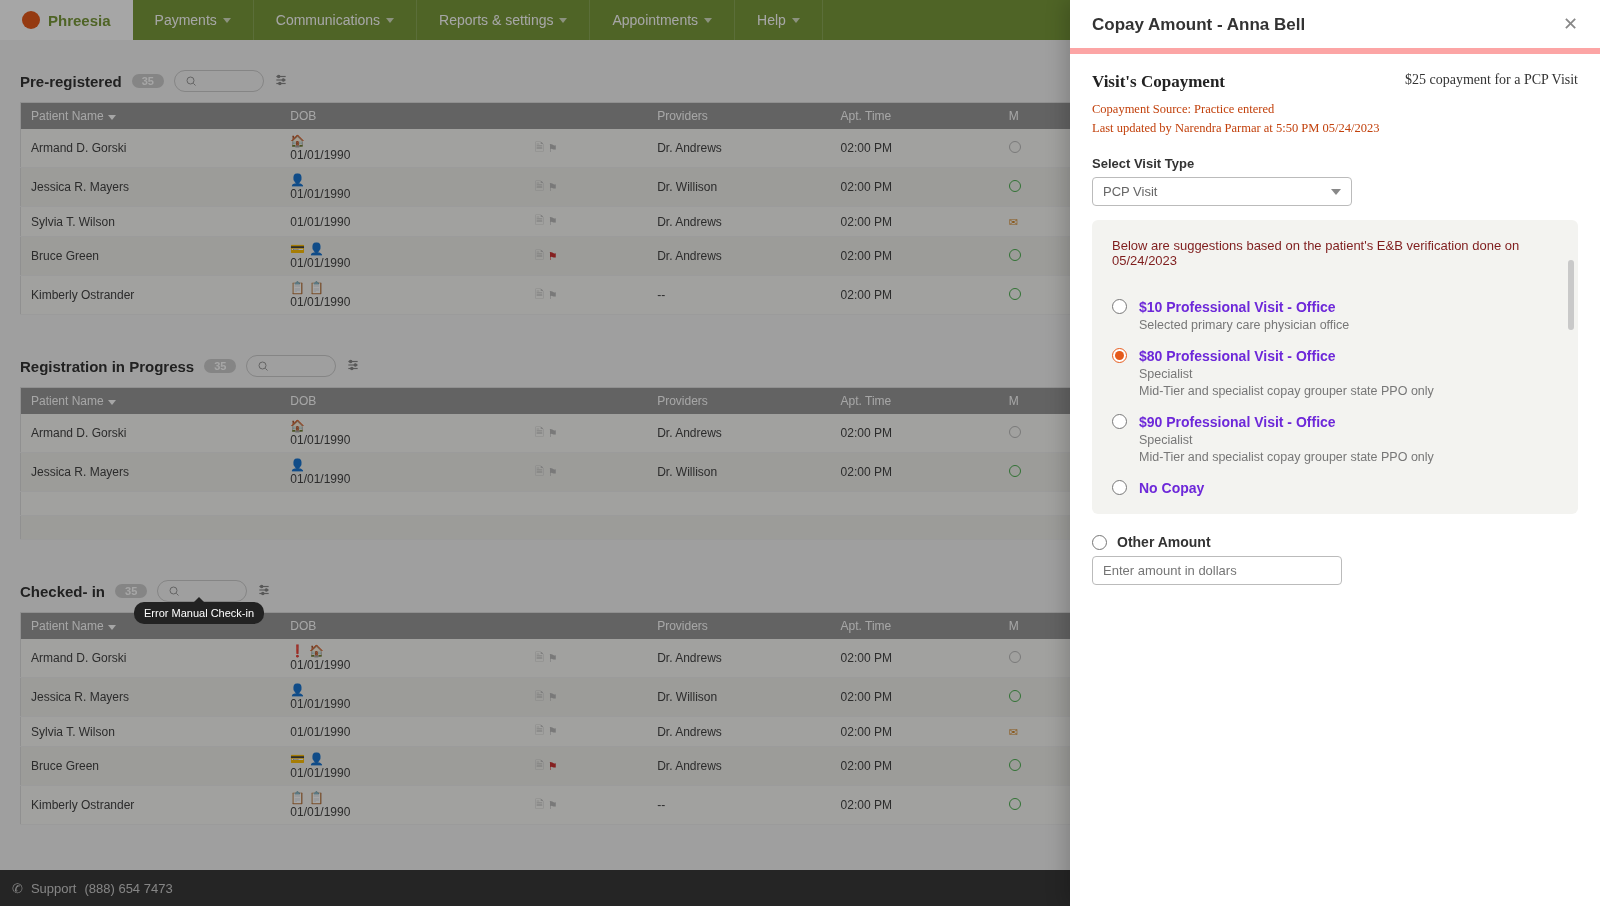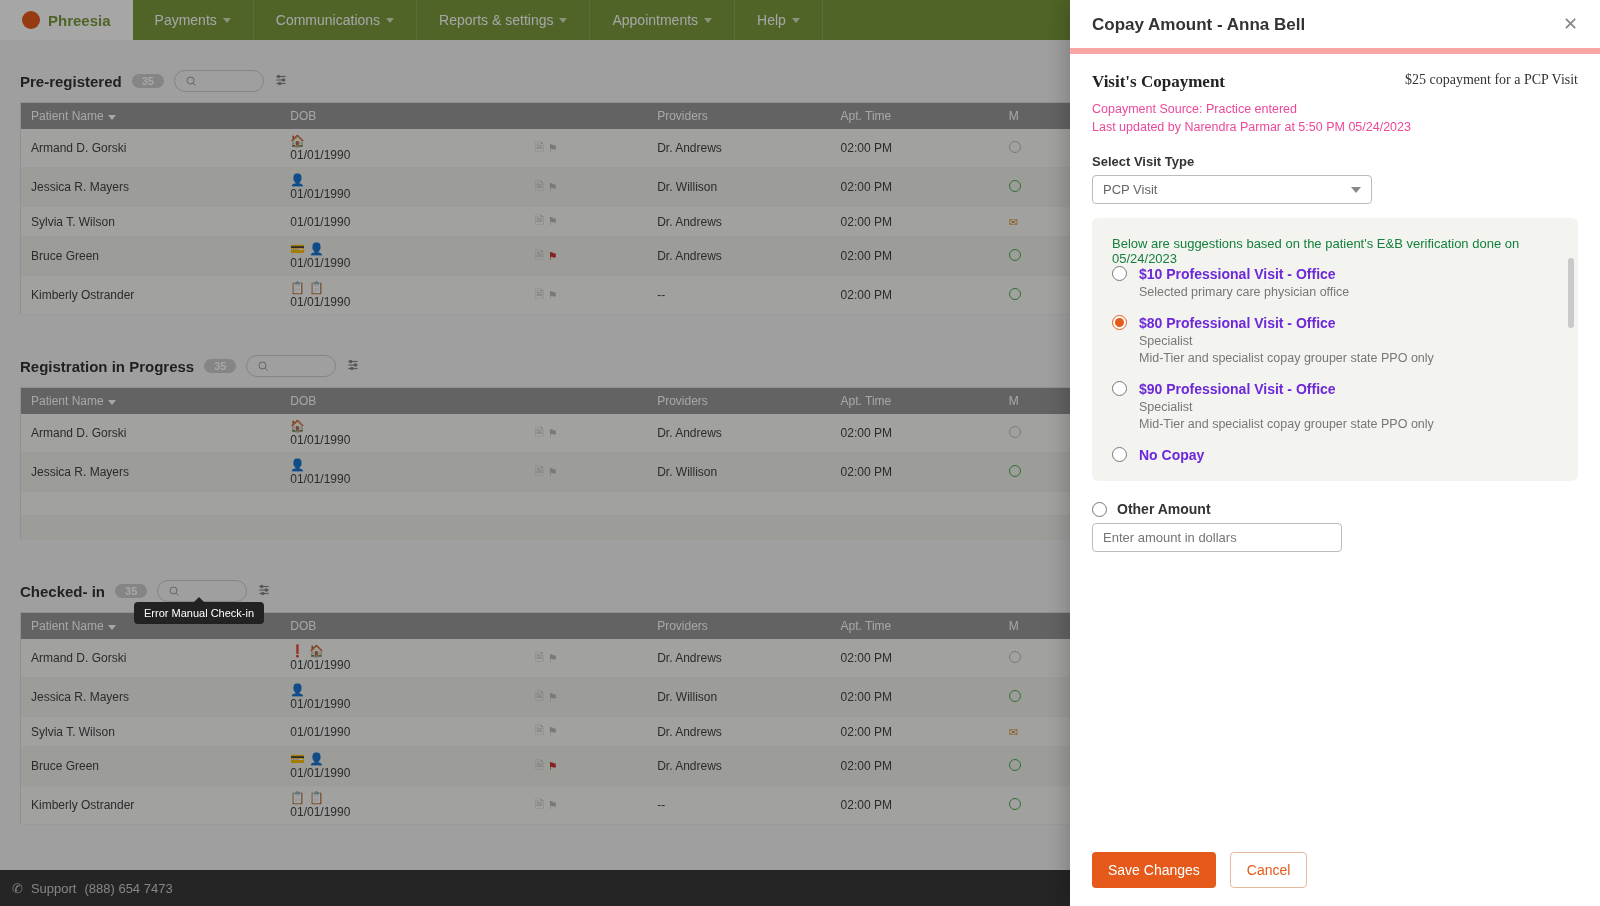--- a/index.html
+++ b/index.html
@@ -54,45 +54,45 @@
   .overlay { position:absolute; inset:0; background:rgba(0,0,0,0.35);}
   
   .side-panel { position:absolute; top:0; right:0; bottom:0; width:530px; background:#fff; display:flex; flex-direction:column; box-shadow:-4px 0 20px rgba(0,0,0,0.2);}
   .panel-head { padding:13px 22px; border-bottom:6px solid #fca5a5; display:flex; justify-content:space-between; align-items:flex-end;}
   .panel-head-title { font-size:17px; font-weight:600; color:#333;}
   .close-x { font-size:18px; color:#888; cursor:pointer; background:none; border:none;}
   .panel-body { padding:18px 22px; flex:1; overflow:auto;}
   .row-between { display:flex; justify-content:space-between; align-items:flex-start;font-family:Liberation Serif, serif;}
   .subhead { font-size:17px; font-weight:600; color:#222;}
   .right-note { font-size:14px; color:#333;}
-  .meta-line { font-size:12.5px; color:#ec4899; margin-top:10px;}
+  .meta-line { font-size:12.5px; color:#c2410c; margin-top:10px;font-family:Liberation Serif, serif;}
   .field-label { font-size:13px; font-weight:600; color:#333; margin-top:20px; margin-bottom:6px;}
-  .select { border:1px solid #bbb; border-radius:4px; padding:6px 10px; width:280px; display:flex; justify-content:space-between; align-items:center; color:#666; cursor:pointer;}
+  .select { border:1px solid #bbb; border-radius:4px; padding:6px 10px; width:260px; display:flex; justify-content:space-between; align-items:center; color:#666; cursor:pointer;}
   .select .chev { width:0;height:0;border-left:5px solid transparent;border-right:5px solid transparent;border-top:6px solid #888;}
   
   .radio-row { display:flex; align-items:center; gap:10px; margin-top:20px;}
   input[type=radio] { accent-color:#e55a1b; width:15px; height:15px; cursor:pointer;}
   .radio-label-strong { font-size:14px; font-weight:600; color:#333;}
   
   .suggest-box { background:#f3f3f0; border-radius:6px; padding:18px 20px; margin-top:14px; position:relative;}
-  .suggest-intro { font-size:13px; color:#15803d; margin-bottom:0;}
+  .suggest-intro { font-size:13px; color:#7f1d1d; margin-bottom:31px;}
   .suggest-item { display:flex; gap:12px; margin-bottom:16px; align-items:flex-start;}
   .suggest-item:last-child{margin-bottom:0;}
   .suggest-title { font-size:14px; font-weight:600; color:#6d28d9;}
   .suggest-sub { font-size:12.5px; color:#777; margin-top:3px;}
   .suggest-scrollbar { position:absolute; right:4px; top:40px; bottom:10px; width:6px; }
   .suggest-scrollbar-thumb { position:absolute; left:0; top:0; width:6px; height:70px; background:#c9c9c9; border-radius:3px;}
   
   .amount-input { border:1px solid #bbb; border-radius:4px; padding:6px 10px; width:250px; margin-top:6px; color:#aaa; font-size:13px;}
   
   .panel-foot { padding:14px 22px 18px 22px; display:flex; gap:14px;}
   .btn-primary { background:#e55a1b; color:#fff; border:none; border-radius:4px; padding:9px 16px; font-size:14px; cursor:pointer;}
   .btn-secondary { background:#fff; color:#e55a1b; border:1px solid #e5b79e; border-radius:4px; padding:9px 16px; font-size:14px; cursor:pointer;}
   
-  .tooltip-dark { position:absolute; background:#222; color:#fff; font-size:11px; padding:5px 10px; border-radius:4px; white-space:nowrap;}
+  .tooltip-dark { position:absolute; background:#222; color:#fff; font-size:11px; padding:5px 10px; border-radius:10px; white-space:nowrap;}
   .tooltip-dark::after { content:''; position:absolute; top:-5px; left:50%; transform:translateX(-50%); width:0;height:0; border-left:5px solid transparent; border-right:5px solid transparent; border-bottom:5px solid #222;}
 
   .empty-row td { height:24px; }
 
 </style>
 </head>
 <body>
 
 <div class="top-nav">
   <div class="logo-block">
@@ -526,17 +526,13 @@
         <div class="suggest-scrollbar-thumb"></div>
       </div>
     </div>
 
     <label class="radio-row">
       <input type="radio" name="copay-mode" style="">
       <span class="radio-label-strong">Other Amount</span>
     </label>
     <input class="amount-input" placeholder="Enter amount in dollars" style="">
   </div>
-  <div class="panel-foot">
-    <button class="btn-primary">Save Changes</button>
-    <button class="btn-secondary">Cancel</button>
-  </div>
 </div>
 
 </body></html>

